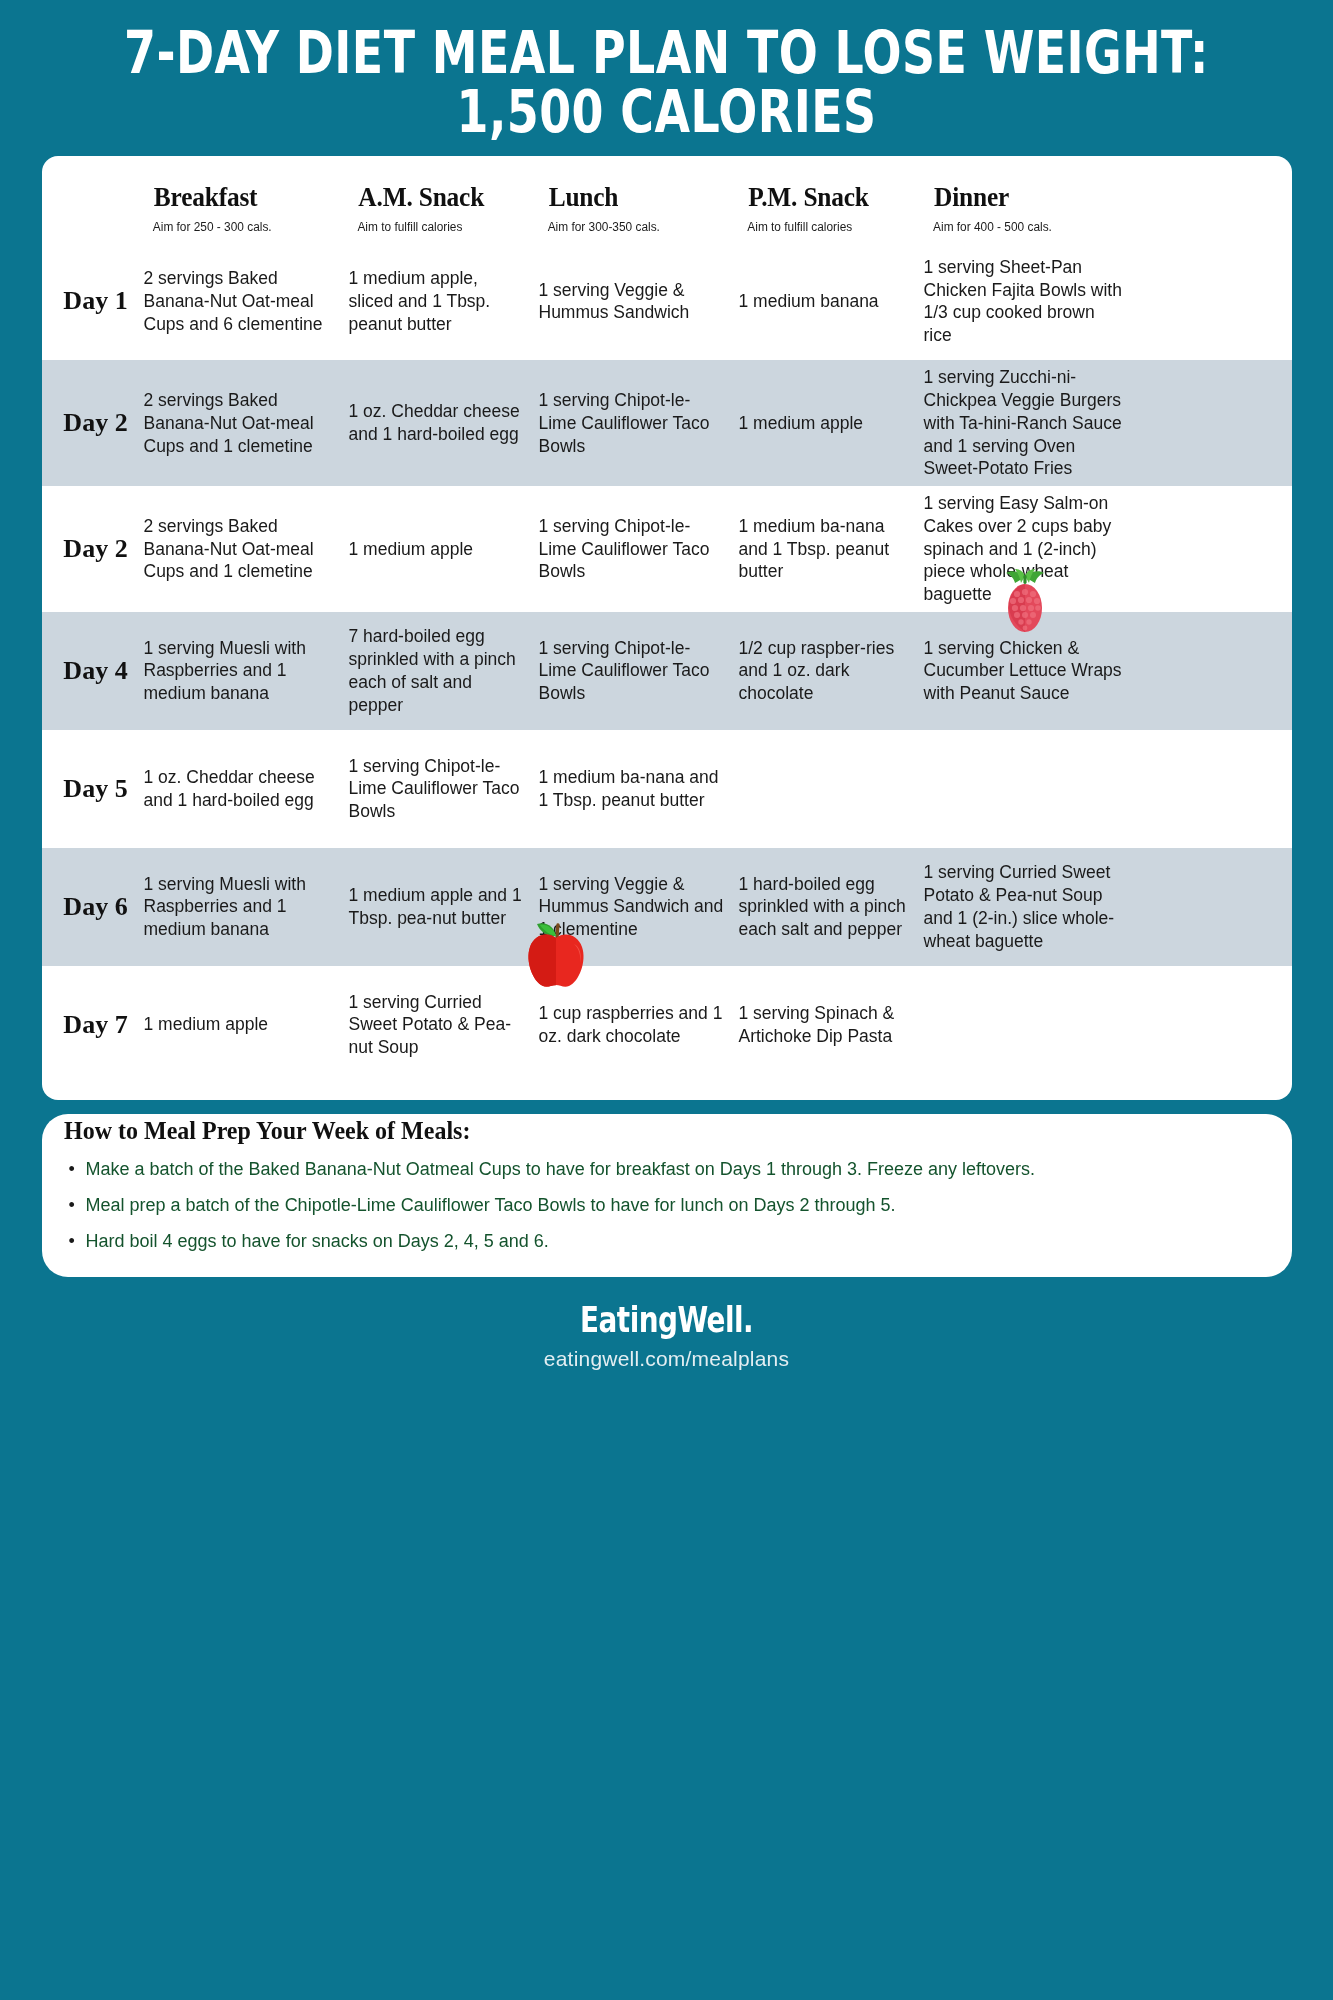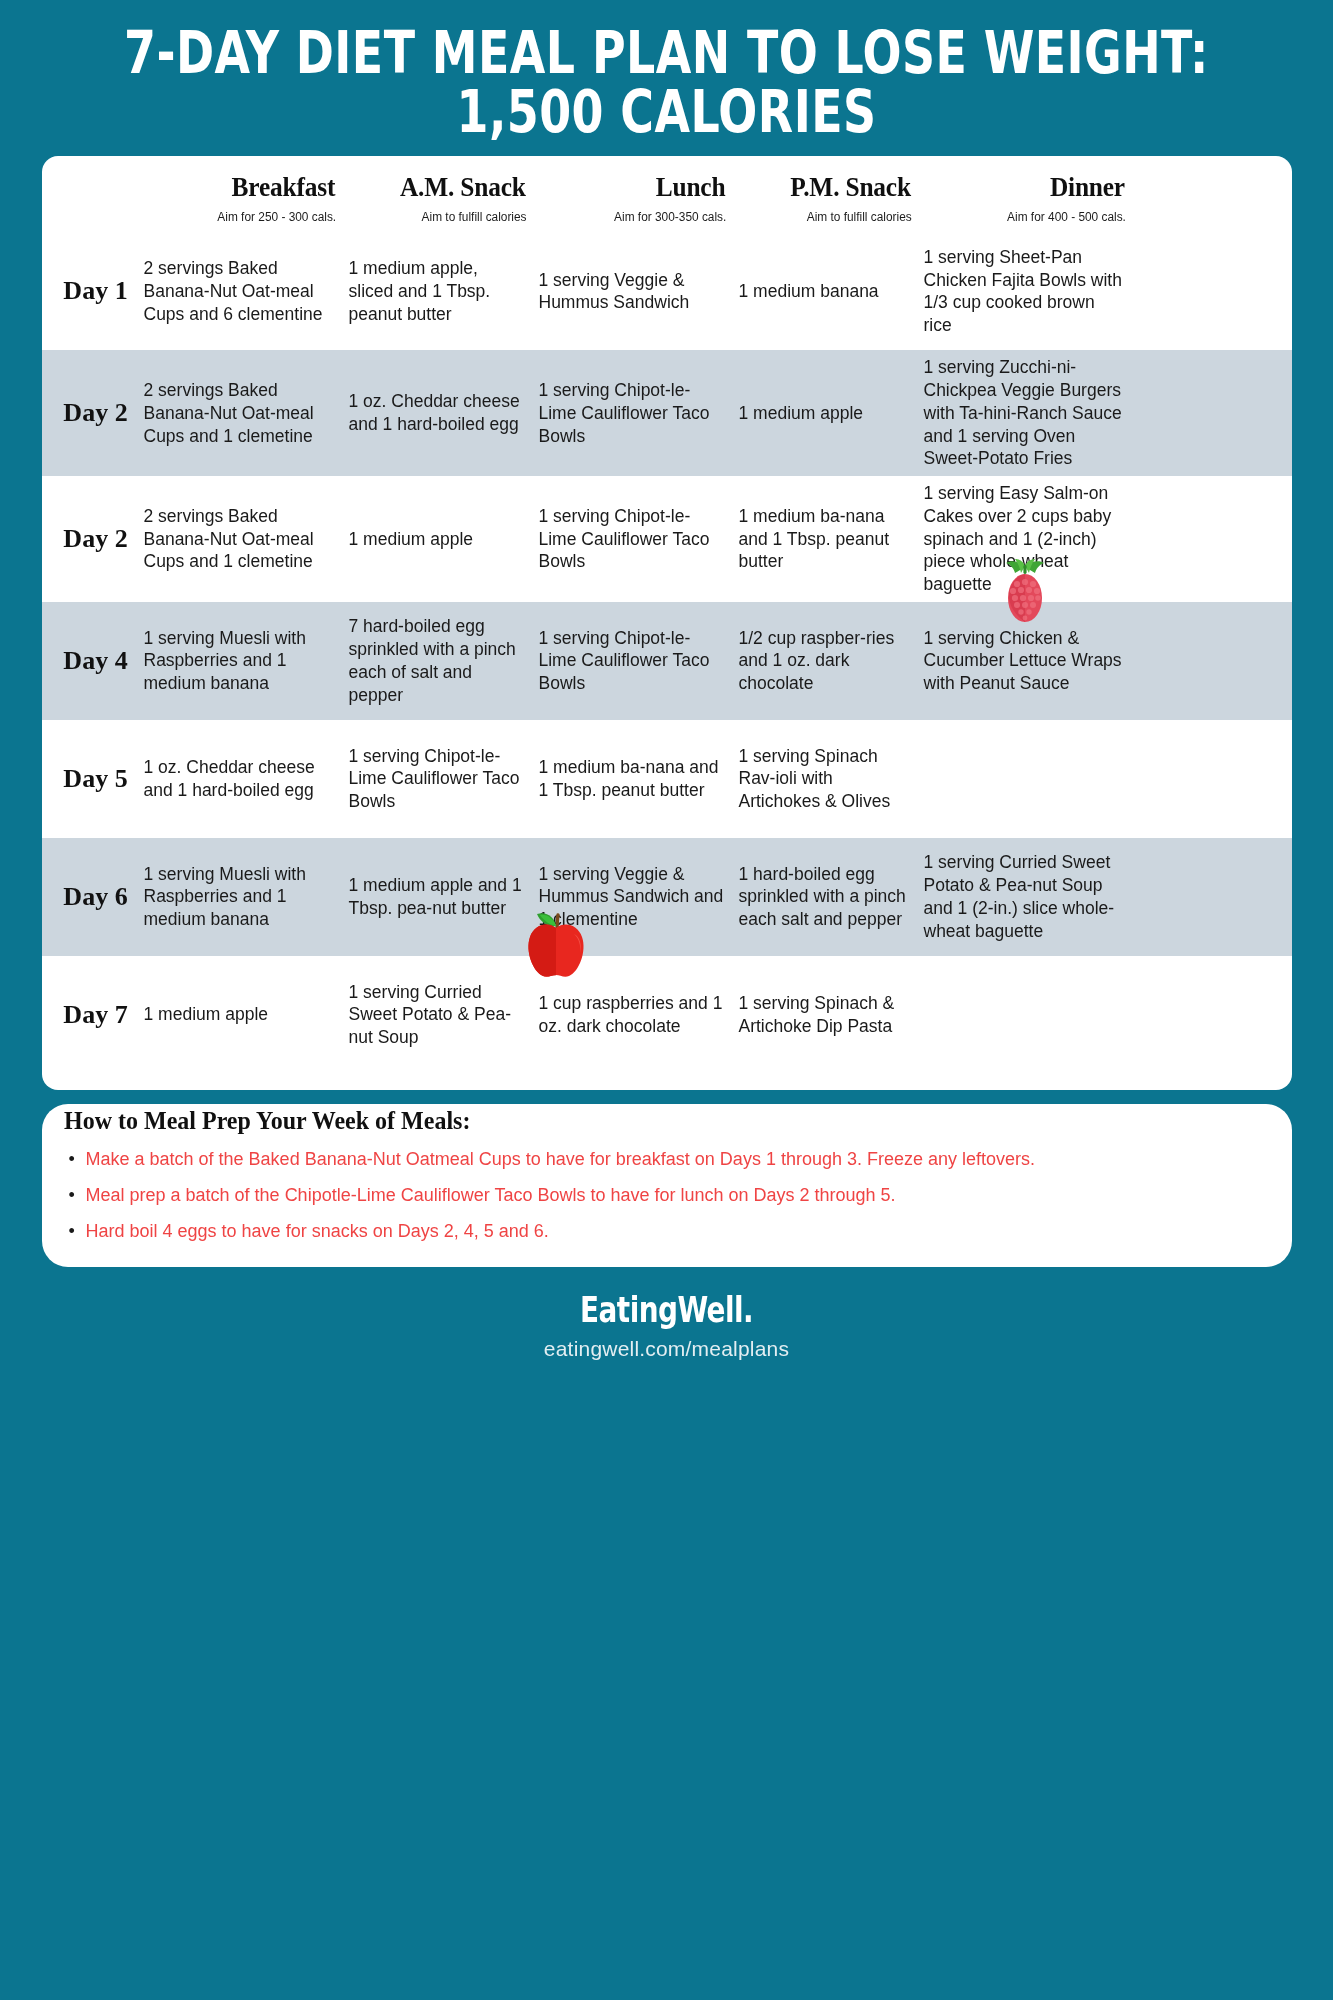--- a/index.html
+++ b/index.html
@@ -54,21 +54,21 @@
   
   .grid {
     display: grid;
     grid-template-columns: 92px 205px 190px 200px 185px 215px;
     column-gap: 0;
     padding-left: 8px;
   }
 
   
   .head-row { padding-top: 16px; padding-bottom: 8px; }
-  .head-cell { text-align: right; padding: 0 6px; }
+  .head-cell { text-align: left; padding: 0 6px; margin-top: 10px; }
   .head-title {
     font-family: "Liberation Serif", "DejaVu Serif", serif;
     font-weight: bold;
     font-size: 27px;
     color: #101010;
     letter-spacing: -0.2px;
     white-space: nowrap;
     transform: scaleX(0.94);
   }
   .head-sub {
@@ -130,21 +130,21 @@
     font-size: 25px;
     color: #101010;
     margin-bottom: 6px;
     transform: scaleX(0.96);
     transform-origin: left;
   }
   .prep-list { list-style: none; }
   .prep-item {
     font-size: 18px;
     line-height: 1.34;
-    color: #ef4444;
+    color: #14532d;
     padding: 6px 0 6px 22px;
     position: relative;
   }
   .prep-item::before {
     content: "\2022";
     position: absolute;
     left: 5px;
     top: 6px;
     font-size: 18px;
     color: #1a1a1a;
@@ -270,21 +270,20 @@
       <div class="meal-cell">1 serving Chipot-le-Lime Cauliflower Taco Bowls</div>
       <div class="meal-cell">1/2 cup raspber-ries and 1 oz. dark chocolate</div>
       <div class="meal-cell">1 serving Chicken &amp; Cucumber Lettuce Wraps with Peanut Sauce</div>
     </div>
 
     <div class="grid row">
       <div class="day-cell">Day 5</div>
       <div class="meal-cell">1 oz. Cheddar cheese and 1 hard-boiled egg</div>
       <div class="meal-cell">1 serving Chipot-le-Lime Cauliflower Taco Bowls</div>
       <div class="meal-cell">1 medium ba-nana and 1 Tbsp. peanut butter</div>
-      <div class="meal-cell">1 serving Spinach Rav-ioli with Artichokes &amp; Olives</div>
     </div>
 
     <div class="grid row shaded">
       <div class="day-cell">Day 6</div>
       <div class="meal-cell">1 serving Muesli with Raspberries and 1 medium banana</div>
       <div class="meal-cell">1 medium apple and 1 Tbsp. pea-nut butter</div>
       <div class="meal-cell">1 serving Veggie &amp; Hummus Sandwich and 1 clementine</div>
       <div class="meal-cell">1 hard-boiled egg sprinkled with a pinch each salt and pepper</div>
       <div class="meal-cell">1 serving Curried Sweet Potato &amp; Pea-nut Soup and 1 (2-in.) slice whole-wheat baguette</div>
     </div>

